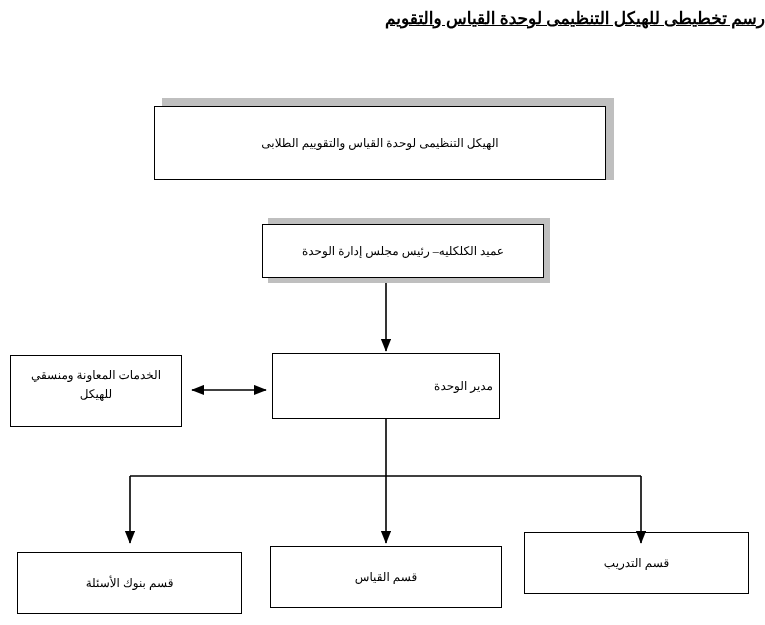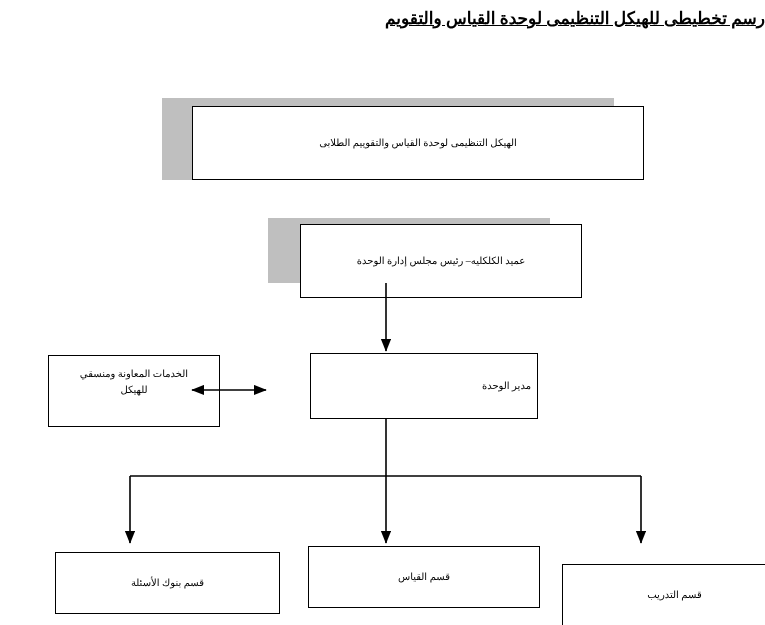--- a/index.html
+++ b/index.html
@@ -44,24 +44,23 @@
   .box {
     position: absolute;
     box-sizing: border-box;
     border: 1px solid #000000;
     background: #ffffff;
     display: flex;
     align-items: center;
     justify-content: center;
     text-align: center;
     direction: rtl;
-    font-size: 10px;
+    font-size: 12px;
     line-height: 1.55;
     padding: 2px 6px;
-    margin-left: 38px;
   }
   .box.bold-border {
     border: 1.5px solid #000000;
   }
   .box span {
     display: block;
     width: 100%;
   }
   svg.arrowlayer {
     position: absolute;
@@ -81,21 +80,21 @@
 
   <div class="boxwrap" style="left:154px; top:98px; width:460px; height:82px;">
     <div class="shadow" style="left:8px; top:0px; width:452px; height:82px;"></div>
     <div class="box bold-border" style="left:0px; top:8px; width:452px; height:74px;">
       <span>الهيكل التنظيمى لوحدة القياس والتقوييم الطلابى</span>
     </div>
   </div>
 
   <div class="boxwrap" style="left:262px; top:218px; width:288px; height:65px;">
     <div class="shadow" style="left:6px; top:0px; width:282px; height:65px;"></div>
-    <div class="box" style="left:0px; top:6px; width:282px; height:74px;text-align:center;">
+    <div class="box" style="left:0px; top:6px; width:282px; height:54px;text-align:center;">
       <span>عميد الكلكليه– رئيس  مجلس إدارة الوحدة</span>
     </div>
   </div>
 
   <div class="boxwrap" style="left:272px; top:353px; width:228px; height:66px;">
     <div class="box" style="left:0px; top:0px; width:228px; height:66px;text-align:right;">
       <span>مدير الوحدة</span>
     </div>
   </div>
 
@@ -111,21 +110,21 @@
       <span>قسم بنوك الأسئلة</span>
     </div>
   </div>
 
   <div class="boxwrap" style="left:270px; top:546px; width:232px; height:62px;border-radius:13px;">
     <div class="box" style="left:0px; top:0px; width:232px; height:62px;">
       <span>قسم القياس</span>
     </div>
   </div>
 
-  <div class="boxwrap" style="left:524px; top:564px; width:225px; height:54px;">
+  <div class="boxwrap" style="left:524px; top:532px; width:225px; height:54px;">
     <div class="box" style="left:0px; top:0px; width:225px; height:62px;">
       <span>قسم التدريب</span>
     </div>
   </div>
 
   <svg class="arrowlayer" viewBox="0 0 765 625">
     <defs>
       <marker id="arrowhead" markerWidth="9" markerHeight="9" refX="7.5" refY="3.2" orient="auto">
         <path d="M0,0 L8,3.2 L0,6.4 z" fill="#000000"></path>
       </marker>

